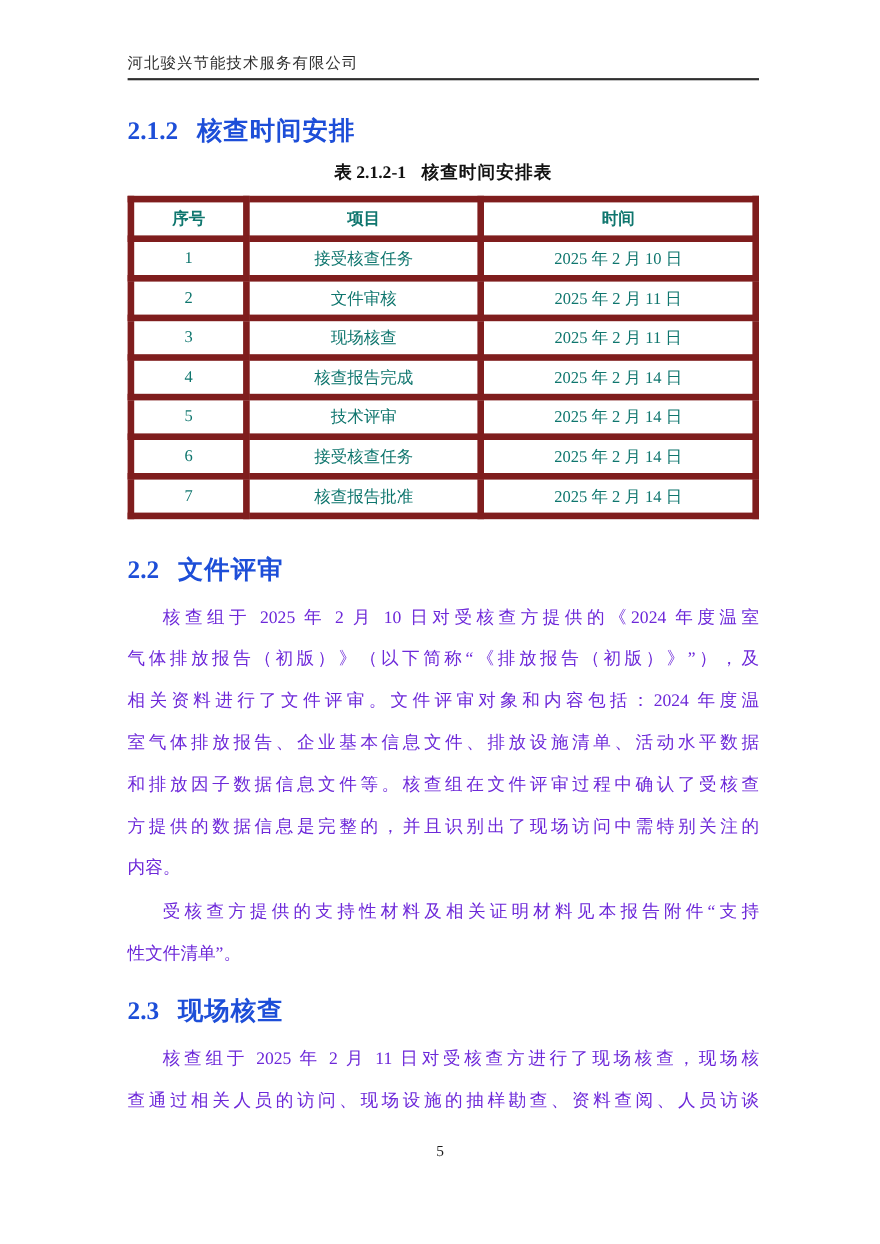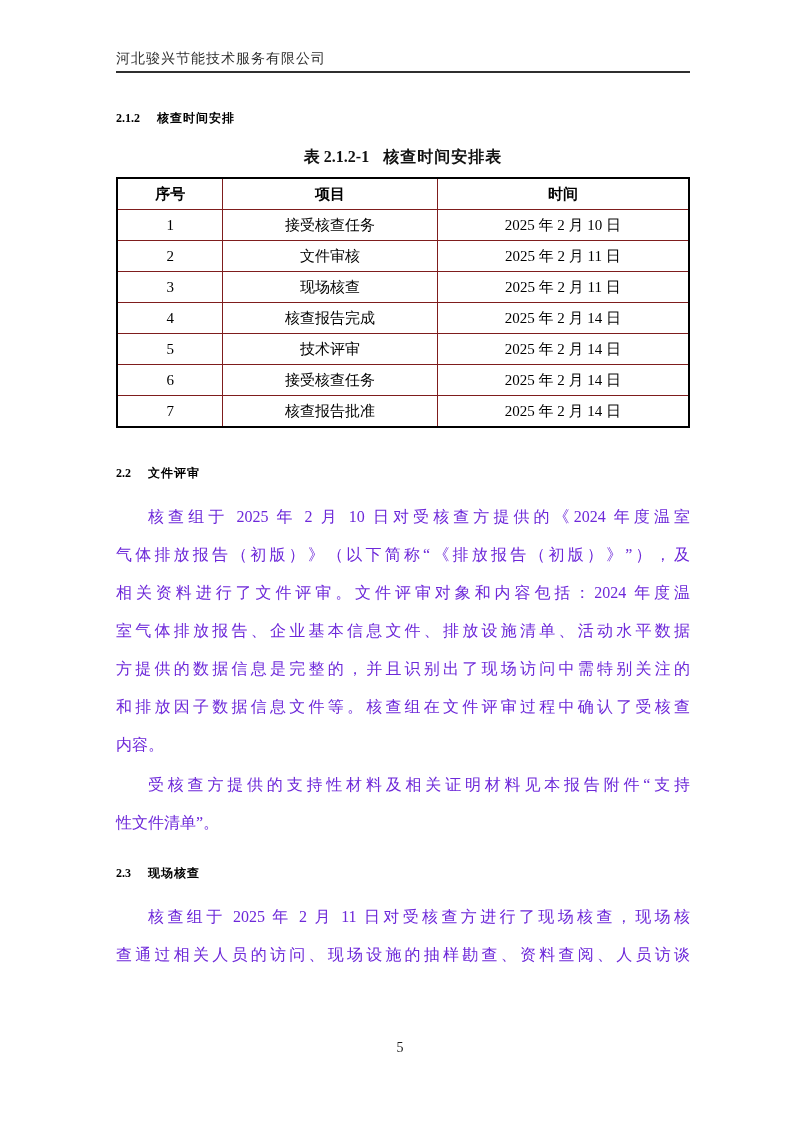--- a/index.html
+++ b/index.html
@@ -32,24 +32,24 @@
   }
   .company {
     font-size: 14px;
     line-height: 18px;
     letter-spacing: 1px;
     color: #2f2f2f;
   }
   
   .sec-heading {
     margin-top: 34px;
-    font-size: 12px;
+    font-size: 23px;
     font-weight: bold;
     line-height: 22px;
-    color: #000000;
+    color: #1d4ed8;
   }
   .sec-heading .h-num {
     font-family: "Liberation Serif", serif;
   }
   .sec-heading .h-title {
     font-family: "Liberation Sans", "DejaVu Sans", sans-serif;
     margin-left: 17px;
     letter-spacing: 1px;
   }
   
@@ -67,27 +67,27 @@
   }
   
   table.schedule {
     width: 100%;
     margin-top: 10px;
     border-collapse: collapse;
     table-layout: fixed;
     border: 2px solid #000;
   }
   table.schedule th, table.schedule td {
-    border: 1px solid #7f1d1d;
+    border: 6px solid #7f1d1d;
     height: 30px;
     text-align: center;
     vertical-align: middle;
     padding: 0;
     font-size: 15px;
-    color: #000000;
+    color: #0f766e;
   }
   table.schedule th { font-weight: bold; }
   col.c1 { width: 18.5%; }
   col.c2 { width: 37.5%; }
   col.c3 { width: 44%; }
   
   .para { margin-top: 14px; }
   .para.tight { margin-top: 2px; }
   .bline {
     font-size: 16px;
@@ -188,22 +188,22 @@
 
     <div class="sec-heading">
       <span class="h-num">2.2</span><span class="h-title">文件评审</span>
     </div>
 
     <div class="para">
       <div class="bline indent">核查组于 2025 年 2 月 10 日对受核查方提供的《2024 年度温室</div>
       <div class="bline">气体排放报告（初版）》（以下简称“《排放报告（初版）》”），及</div>
       <div class="bline">相关资料进行了文件评审。文件评审对象和内容包括：2024 年度温</div>
       <div class="bline">室气体排放报告、企业基本信息文件、排放设施清单、活动水平数据</div>
+      <div class="bline">和排放因子数据信息文件等。核查组在文件评审过程中确认了受核查</div>
       <div class="bline">方提供的数据信息是完整的，并且识别出了现场访问中需特别关注的</div>
-      <div class="bline">和排放因子数据信息文件等。核查组在文件评审过程中确认了受核查</div>
       <div class="bline last">内容。</div>
     </div>
 
     <div class="para tight">
       <div class="bline indent">受核查方提供的支持性材料及相关证明材料见本报告附件“支持</div>
       <div class="bline last">性文件清单”。</div>
     </div>
 
     <div class="sec-heading h23">
       <span class="h-num">2.3</span><span class="h-title">现场核查</span>

